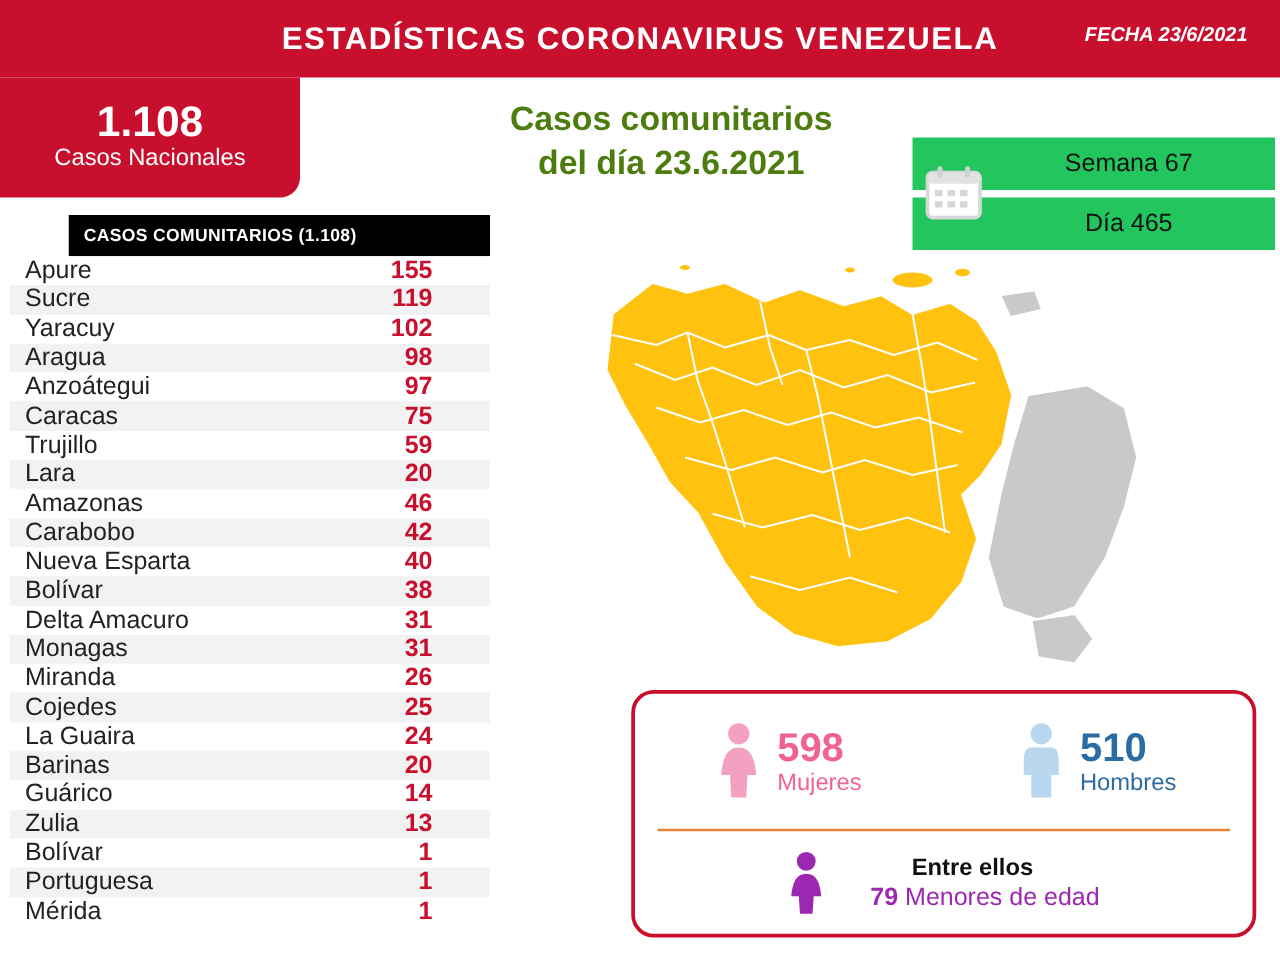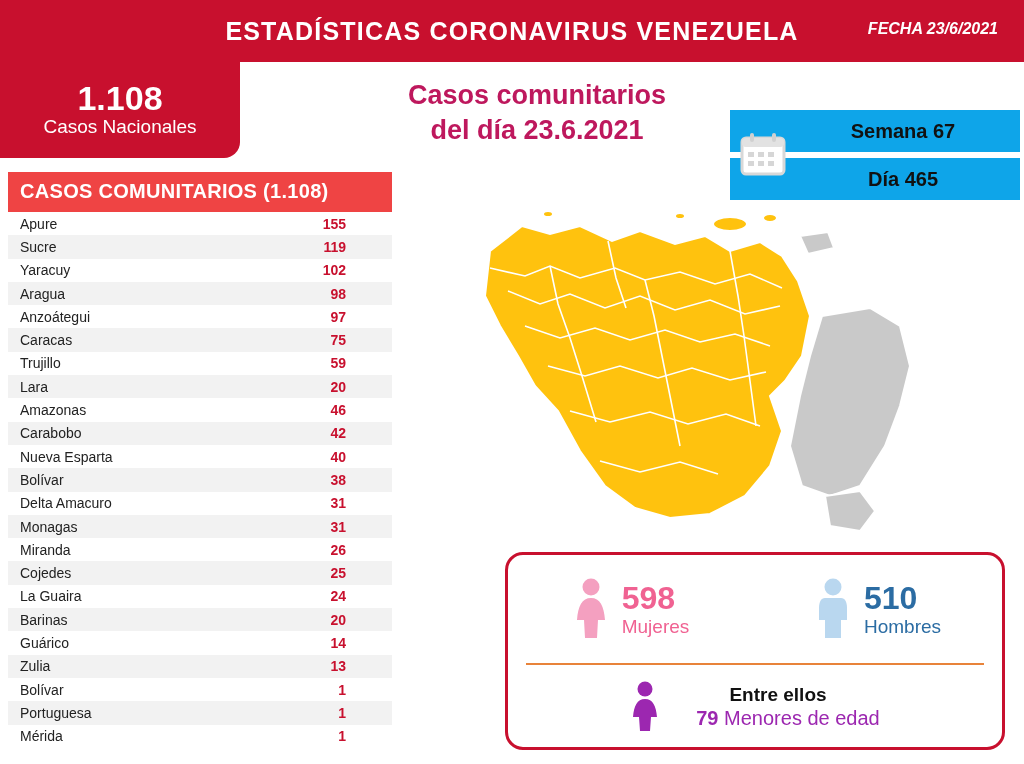--- a/index.html
+++ b/index.html
@@ -33,51 +33,52 @@
     border-bottom-right-radius: 16px;
     display: flex; flex-direction: column; align-items: center; justify-content: center;
     color: #ffffff;
   }
   .national-number { font-size: 34px; font-weight: bold; line-height: 1.05; }
   .national-label { font-size: 19px; line-height: 1.2; }
 
   
   .table-wrap { position: absolute; left: 8px; top: 172px; width: 384px; }
   .table-header {
-    background: #ef4444; color: #ffffff;
-    font-size: 20px; font-weight: bold;
+    background: #000000; color: #ffffff;
+    font-size: 14px; font-weight: bold;
     padding: 8px 12px 9px 12px;
     letter-spacing: .3px;
+    margin-left: 47px;
   }
   .row {
     display: flex; align-items: center;
     height: 23.3px;
-    font-size: 14px;
+    font-size: 20px;
     padding: 0 12px 0 12px;
   }
   .row.alt { background: #f2f2f2; }
   .row.plain { background: #ffffff; }
   .row-name { flex: 1; color: #222222; }
   .row-value {
     width: 86px; text-align: right; color: #c8102e; font-weight: bold;
     padding-right: 34px;
   }
 
   
   .main-title {
     position: absolute; left: 372px; top: 78px; width: 330px;
-    text-align: center; color: #be185d;
+    text-align: center; color: #4d7c0f;
     font-size: 27px; font-weight: bold; line-height: 1.28;
   }
 
   
   .badges { position: absolute; left: 730px; top: 110px; width: 290px; }
   .badge {
-    background: #0ea5e9; color: #111111;
-    font-size: 20px; font-weight: bold;
+    background: #22c55e; color: #111111;
+    font-size: 20px; font-weight: normal;
     height: 42px; display: flex; align-items: center; justify-content: center;
     margin-bottom: 6px;
     padding-left: 56px;
   }
   .calendar-icon {
     position: absolute; left: 10px; top: 22px;
     width: 46px; height: 44px;
   }
 
   

